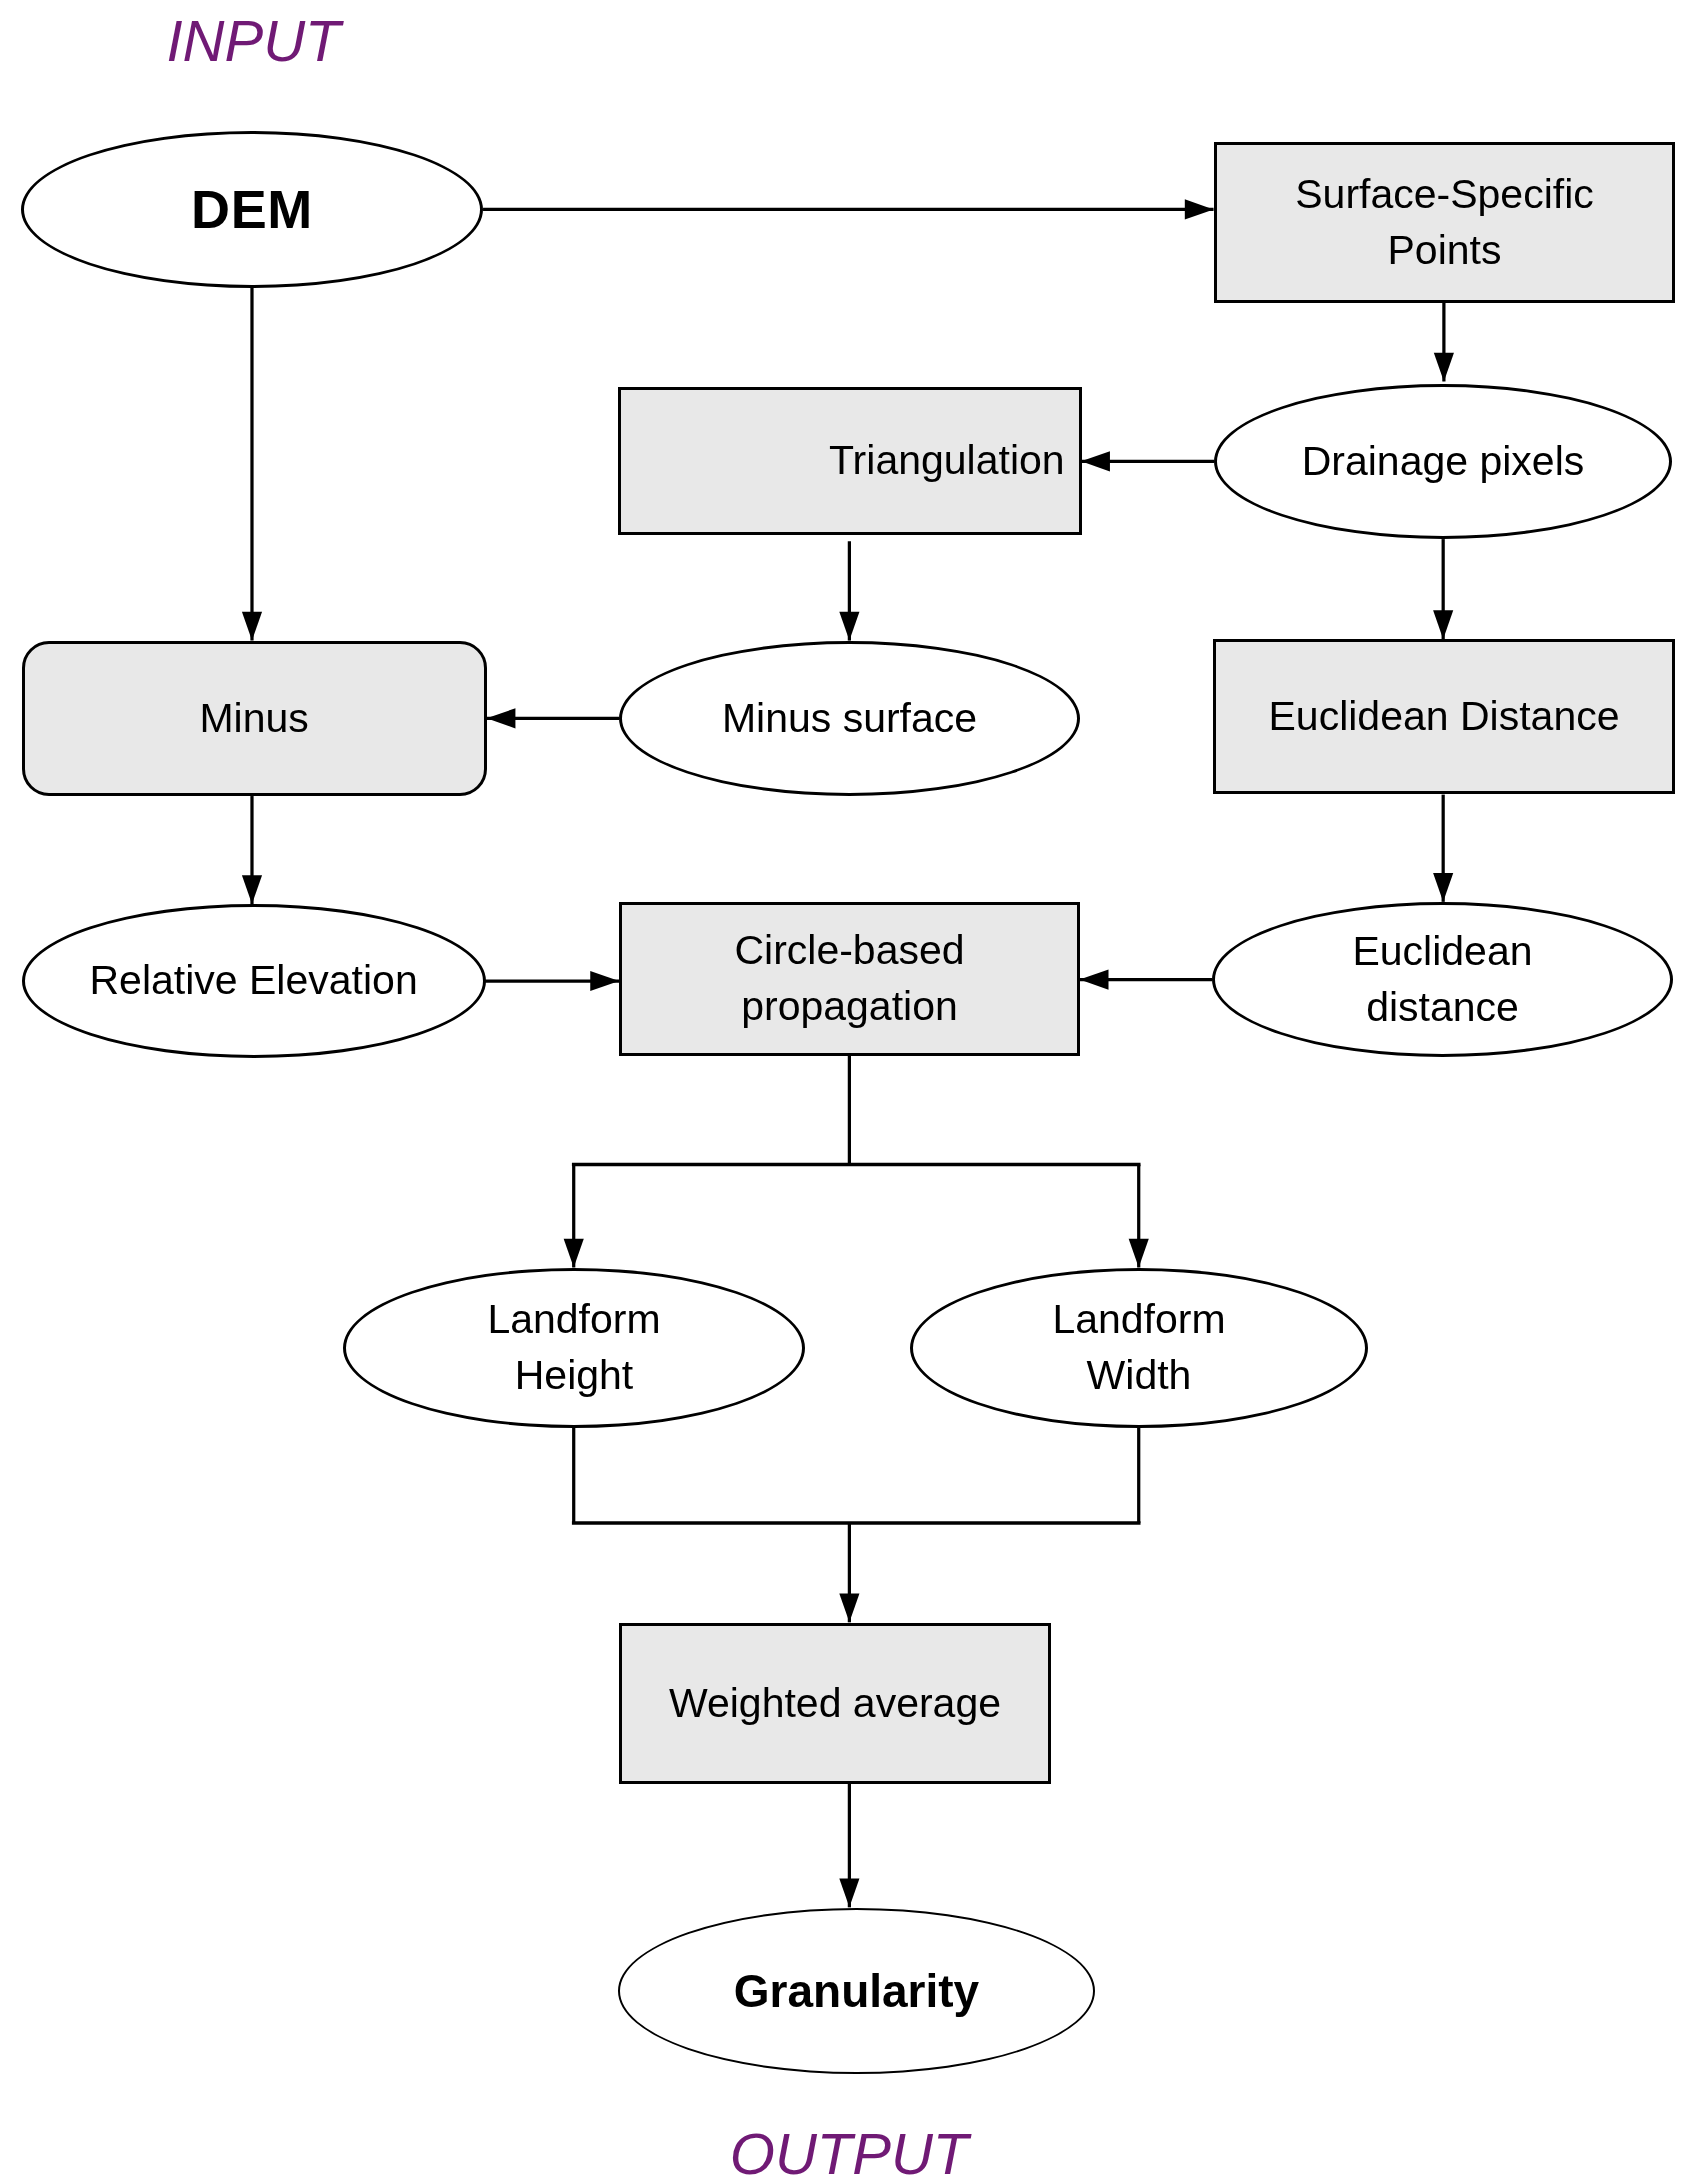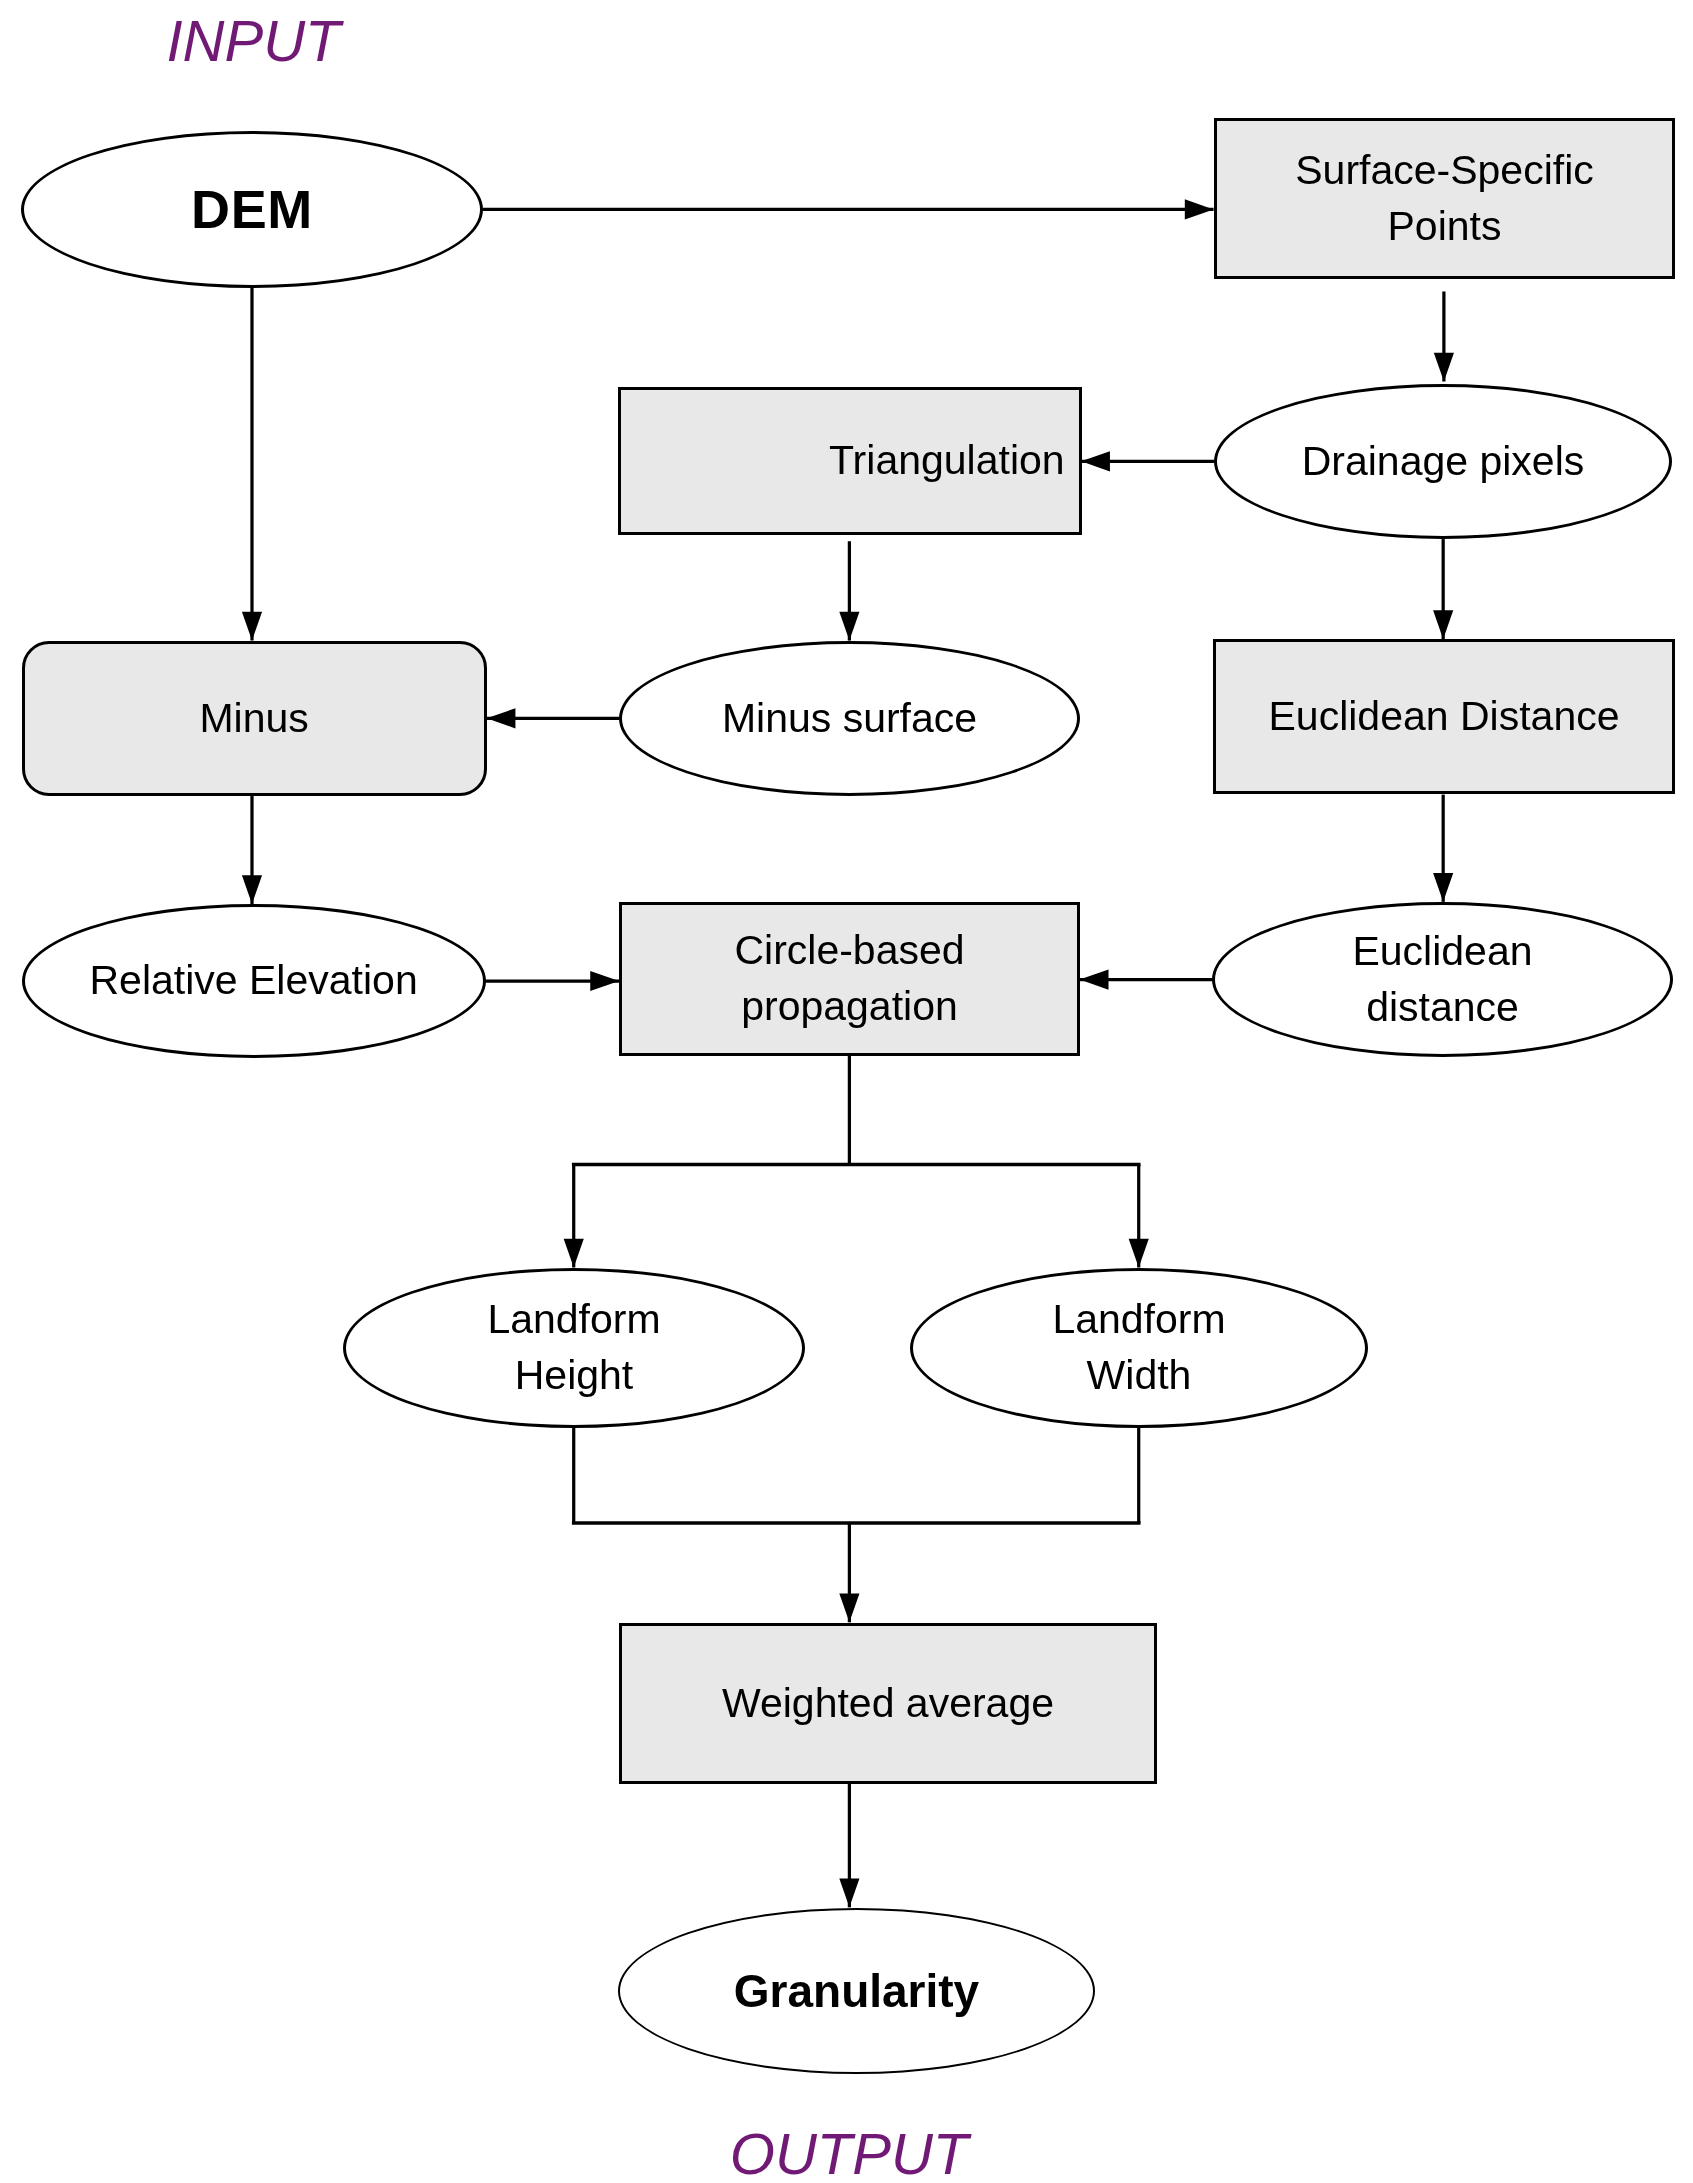--- a/index.html
+++ b/index.html
@@ -68,21 +68,21 @@
     <line class="conn" x1="1180" y1="2477" x2="1180" y2="2650" marker-end="url(#arrow)"></line>
   </svg>
 
   <div class="side-label" style="left:101px;top:8.6px;width:305px;">INPUT</div>
   <div class="side-label" style="left:633px;top:2122px;width:432px;">OUTPUT</div>
 
   <div class="node ellipse-node" style="left:21px;top:131px;width:462px;height:157px;">
     <span class="node-label label-xl-bold">DEM</span>
   </div>
 
-  <div class="node rect-node" style="left:1214px;top:118px;width:461px;height:161px;">
+  <div class="node rect-node" style="left:1214px;top:142px;width:461px;height:161px;">
     <span class="node-label">Surface-Specific
 Points</span>
   </div>
 
   <div class="node rect-node" style="left:618px;top:387px;width:464px;height:148px;justify-content:flex-end;">
     <span class="node-label">Triangulation</span>
   </div>
 
   <div class="node ellipse-node" style="left:1214px;top:384px;width:458px;height:155px;">
     <span class="node-label">Drainage pixels</span>
@@ -117,21 +117,21 @@
   <div class="node ellipse-node" style="left:343px;top:1268px;width:462px;height:160px;">
     <span class="node-label">Landform
 Height</span>
   </div>
 
   <div class="node ellipse-node" style="left:910px;top:1268px;width:458px;height:160px;">
     <span class="node-label">Landform
 Width</span>
   </div>
 
-  <div class="node rect-node" style="left:619px;top:1623px;width:538px;height:161px;">
+  <div class="node rect-node" style="left:619px;top:1623px;width:432px;height:161px;">
     <span class="node-label">Weighted average</span>
   </div>
 
   <div class="node ellipse-node thin-border" style="left:618px;top:1908px;width:477px;height:166px;">
     <span class="node-label label-lg-bold">Granularity</span>
   </div>
 
 </div>
 
 

